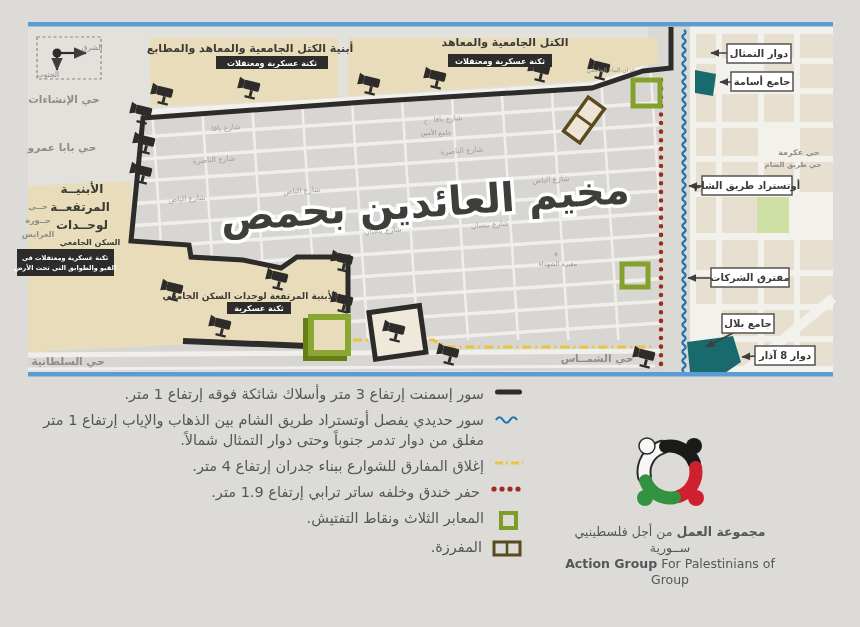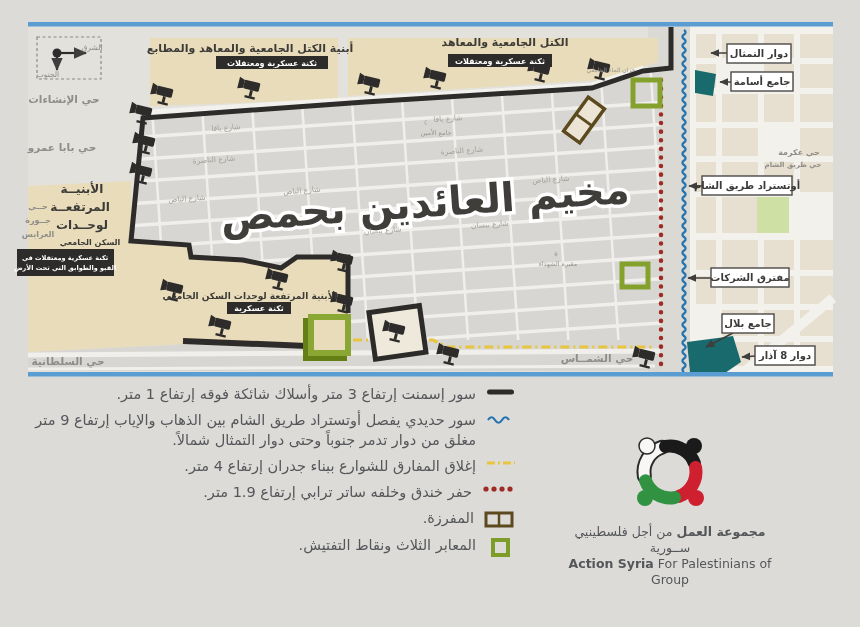--- a/index.html
+++ b/index.html
@@ -1,19 +1,19 @@
 <!DOCTYPE html>
 <html lang="ar"><head>
 <meta charset="utf-8">
 <style>
   html,body{margin:0;padding:0;}
   .stage{position:relative;width:860px;height:627px;background:#dcdbd8;overflow:hidden;
          font-family:"DejaVu Sans",sans-serif;}
   svg text{font-family:"DejaVu Sans",sans-serif;}
-  .legend{position:absolute;left:16px;top:384px;width:500px;}
+  .legend{position:absolute;left:24px;top:384px;width:500px;}
   .legend-row{display:flex;direction:rtl;gap:10px;align-items:flex-start;margin-bottom:6px;}
   .legend-row .txt{font-size:14.5px;line-height:20px;color:#55565a;text-align:right;max-width:455px;}
   .legend-row .ic{flex:0 0 30px;display:flex;justify-content:center;margin-top:3px;}
   .logo-block{position:absolute;left:556px;top:430px;width:228px;text-align:center;color:#55565a;}
   .logo-ar{font-size:12.5px;line-height:16px;direction:rtl;}
   .logo-en{font-size:12.5px;line-height:16px;}
   .b{font-weight:bold;}
 </style>
 </head>
 <body>
@@ -252,21 +252,21 @@
           </svg>
         </span>
     <span class="txt">سور إسمنت إرتفاع 3 متر وأسلاك شائكة فوقه إرتفاع 1 متر.</span>
   </div>
   <div class="legend-row">
     <span class="ic">
           <svg width="30" height="12">
             <path d="M2 7 q3.5 -5.5 7 0 t7 0 t7 0" fill="none" stroke="#2273b0" stroke-width="2.2"></path>
           </svg>
         </span>
-    <span class="txt">سور حديدي يفصل أوتستراد طريق الشام بين الذهاب والإياب إرتفاع 9 متر مغلق من دوار تدمر جنوباً وحتى دوار التمثال شمالاً.</span>
+    <span class="txt">سور حديدي يفصل أوتستراد طريق الشام بين الذهاب والإياب إرتفاع 1 متر مغلق من دوار تدمر جنوباً وحتى دوار التمثال شمالاً.</span>
   </div>
   <div class="legend-row">
     <span class="ic">
           <svg width="30" height="8">
             <path d="M1 4 H29" stroke="#e8c53e" stroke-width="3" stroke-dasharray="8 3 2 3"></path>
           </svg>
         </span>
     <span class="txt">إغلاق المفارق للشوارع ببناء جدران إرتفاع 4 متر.</span>
   </div>
   <div class="legend-row">
@@ -275,49 +275,49 @@
             <circle cx="4" cy="4" r="2.6" fill="#9e2b24"></circle>
             <circle cx="12" cy="4" r="2.6" fill="#9e2b24"></circle>
             <circle cx="20" cy="4" r="2.6" fill="#9e2b24"></circle>
             <circle cx="28" cy="4" r="2.6" fill="#9e2b24"></circle>
           </svg>
         </span>
     <span class="txt">حفر خندق وخلفه ساتر ترابي إرتفاع 1.9 متر.</span>
   </div>
   <div class="legend-row">
     <span class="ic">
+          <svg width="22" height="20">
+            <rect x="3" y="2" width="15" height="15" fill="none" stroke="#7d9c28" stroke-width="4"></rect>
+          </svg>
+        </span>
+    <span class="txt">المعابر الثلاث ونقاط التفتيش.</span>
+  </div>
+  <div class="legend-row">
+    <span class="ic">
           <svg width="32" height="18">
             <rect x="2" y="2" width="26" height="13" fill="none" stroke="#5c4a1e" stroke-width="3"></rect>
             <line x1="15" y1="2" x2="15" y2="15" stroke="#5c4a1e" stroke-width="2.5"></line>
           </svg>
         </span>
     <span class="txt">المفرزة.</span>
-  </div>
-  <div class="legend-row">
-    <span class="ic">
-          <svg width="22" height="20">
-            <rect x="3" y="2" width="15" height="15" fill="none" stroke="#7d9c28" stroke-width="4"></rect>
-          </svg>
-        </span>
-    <span class="txt">المعابر الثلاث ونقاط التفتيش.</span>
   </div>
 </div>
 
 
 <div class="logo-block">
   <svg width="200" height="90" viewBox="0 0 200 90">
     <g fill="none" stroke-linecap="round">
       <circle cx="100" cy="42" r="26" stroke="#2b2b2b" stroke-width="15" stroke-dasharray="37 126" transform="rotate(170 100 42)"></circle>
       <circle cx="100" cy="42" r="26" stroke="#f8f7f5" stroke-width="11" stroke-dasharray="35 128" transform="rotate(172 100 42)"></circle>
       <circle cx="100" cy="42" r="26" stroke="#1a1a1a" stroke-width="13" stroke-dasharray="36 127" transform="rotate(260 100 42)"></circle>
       <circle cx="100" cy="42" r="26" stroke="#cf2030" stroke-width="13" stroke-dasharray="36 127" transform="rotate(-10 100 42)"></circle>
       <circle cx="100" cy="42" r="26" stroke="#319242" stroke-width="13" stroke-dasharray="36 127" transform="rotate(80 100 42)"></circle>
     </g>
     <circle cx="77" cy="16" r="8" fill="#f8f7f5" stroke="#2b2b2b" stroke-width="1.5"></circle>
     <circle cx="124" cy="16" r="8" fill="#1a1a1a"></circle>
     <circle cx="126" cy="68" r="8" fill="#cf2030"></circle>
     <circle cx="75" cy="68" r="8" fill="#319242"></circle>
   </svg>
   <div class="logo-ar"><span class="b">مجموعة العمل</span><span> من أجل فلسطينيي ســورية</span></div>
-  <div class="logo-en"><span class="b">Action Syria</span><span> For Palestinians of Group</span></div>
+  <div class="logo-en"><span class="b">Action Group</span><span> For Palestinians of Group</span></div>
 </div>
 
 </div>
 
 </body></html>

